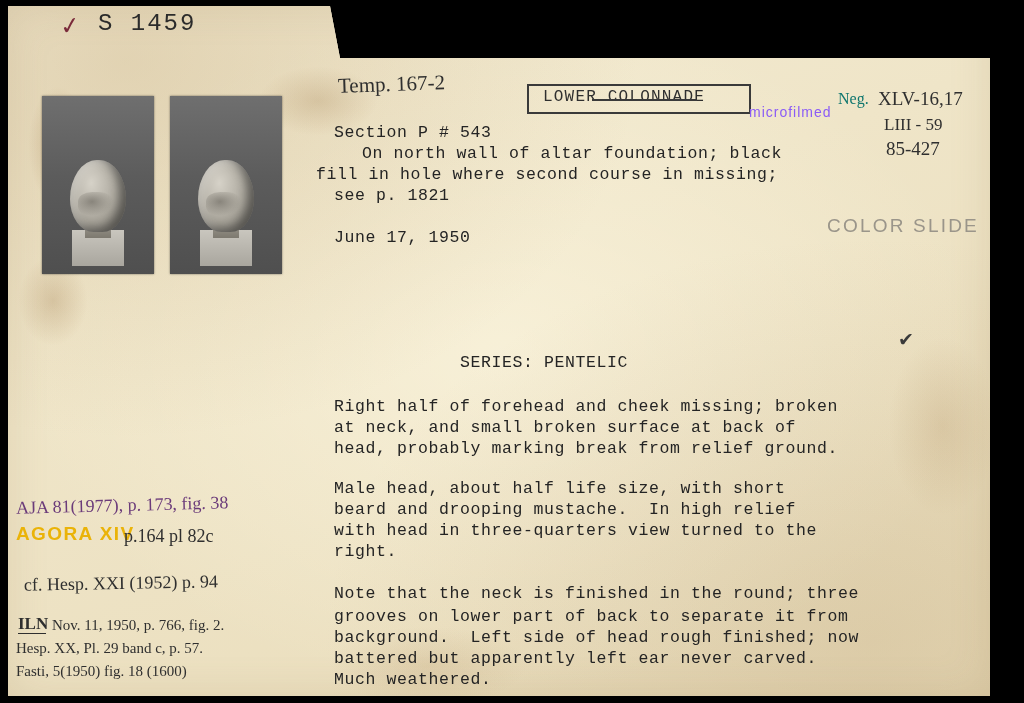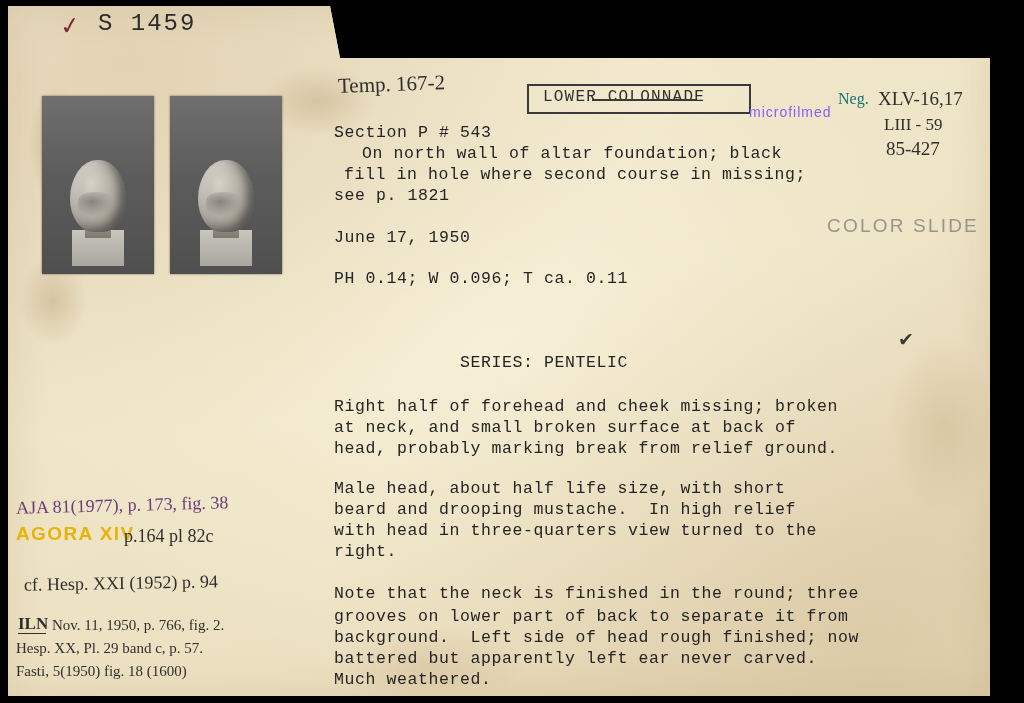--- a/index.html
+++ b/index.html
@@ -247,25 +247,24 @@
   <div class="faint microfilmed">microfilmed</div>
   <div class="faint color-slide">COLOR SLIDE</div>
 
   <div class="hand hand-green" style="left:838px; top:90px; font-size:16px;">Neg.</div>
   <div class="hand" style="left:878px; top:88px; font-size:19px;text-align:center;">XLV-16,17</div>
   <div class="hand" style="left:884px; top:115px; font-size:17px;">LIII - 59</div>
   <div class="hand" style="left:886px; top:138px; font-size:19px;">85-427</div>
 
   <div class="typed t17" style="left:334px; top:122px;">Section P # 543</div>
   <div class="typed t17" style="left:334px; top:143px;margin-left:28px;">On north wall of altar foundation; black</div>
-  <div class="typed t17" style="left:344px; top:164px;">fill in hole where second course in missing;</div>
+  <div class="typed t17" style="left:316px; top:164px;">fill in hole where second course in missing;</div>
   <div class="typed t17" style="left:334px; top:185px;">see p. 1821</div>
 
   <div class="typed t17" style="left:334px; top:227px;">June 17, 1950</div>
-  <div class="typed t17" style="left:334px; top:268px;">PH 0.14; W 0.096; T ca. 0.11</div>
 
   <div class="tick-mark" style="left:898px; top:328px; font-size:19px;">✔</div>
   <div class="typed t17" style="left:460px; top:352px;">SERIES: PENTELIC</div>
 
   <div class="typed t17" style="left:334px; top:396px;">Right half of forehead and cheek missing; broken</div>
   <div class="typed t17" style="left:334px; top:417px;">at neck, and small broken surface at back of</div>
   <div class="typed t17" style="left:334px; top:438px;">head, probably marking break from relief ground.</div>
 
   <div class="typed t17" style="left:334px; top:478px;">Male head, about half life size, with short</div>
   <div class="typed t17" style="left:334px; top:499px;">beard and drooping mustache.  In high relief</div>

